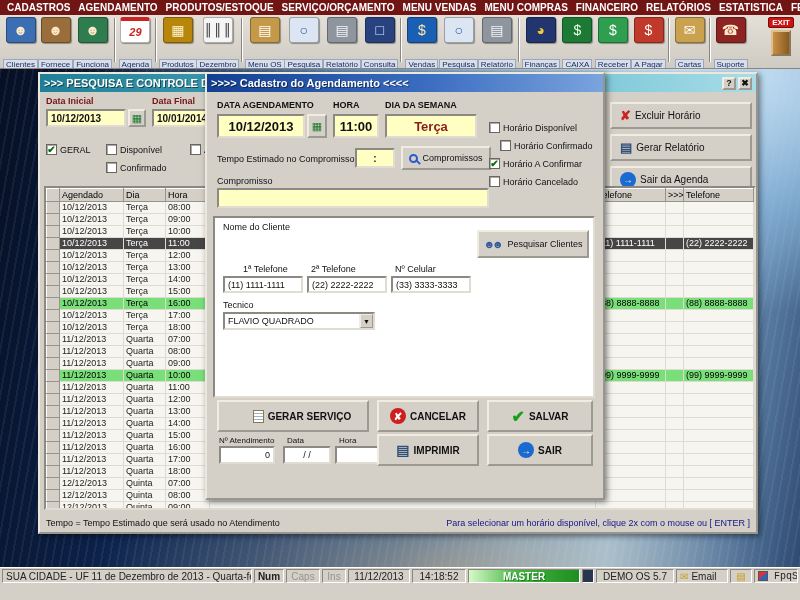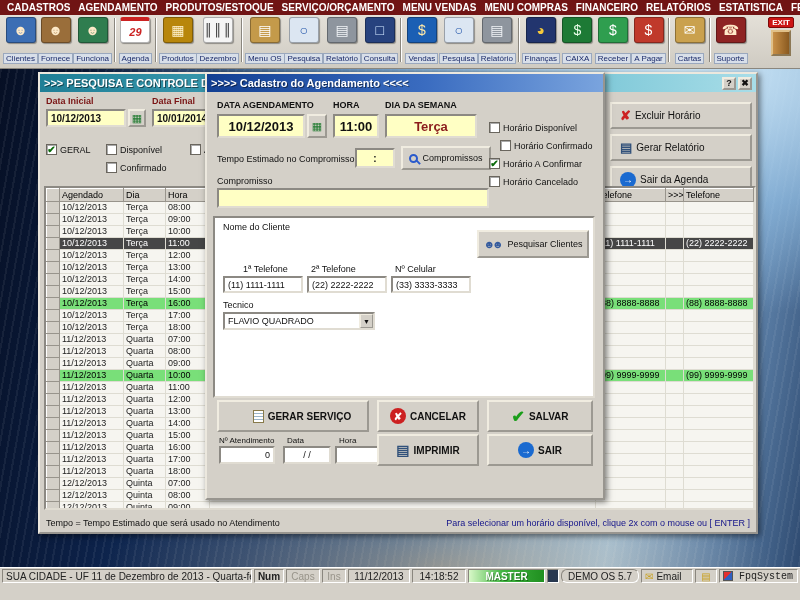--- a/index.html
+++ b/index.html
@@ -14,21 +14,21 @@
   .title-text{font-size:10px;font-weight:bold;white-space:nowrap;overflow:hidden;text-shadow:1px 1px 0 rgba(0,0,0,.45);}
   
   .menubar{height:15px;display:flex;align-items:center;background:#701414;color:#fff;padding:0 3px;}
   .menu-item{font-size:10px;font-weight:bold;padding:0 4px;white-space:nowrap;cursor:default;}
   
   .toolbar{position:relative;height:54px;background:linear-gradient(#e4e0d8,#cfcbc2);
     border-bottom:1px solid #8a867e;display:flex;align-items:flex-start;padding:2px 52px 0 3px;overflow:hidden;}
   .tb-item{display:flex;flex-direction:column;align-items:center;margin:0 1px;min-width:33px;cursor:default;}
   .tb-ic{width:30px;height:26px;display:flex;align-items:center;justify-content:center;
     font-size:14px;border:1px solid rgba(0,0,0,.3);border-radius:3px;box-shadow:1px 1px 1px rgba(0,0,0,.35);}
-  .tb-lb{margin-top:10px;font-size:8px;color:#1a2a6a;background:#d8dfe9;border:1px solid #9aa8be;
+  .tb-lb{margin-top:16px;font-size:8px;color:#1a2a6a;background:#d8dfe9;border:1px solid #9aa8be;
     padding:0 2px;white-space:nowrap;max-width:46px;overflow:hidden;}
   .tb-sep{width:2px;height:44px;margin:1px 2px;border-left:1px solid #8a867e;border-right:1px solid #fff;flex:none;}
   .tb-exit{position:absolute;right:6px;top:2px;display:flex;flex-direction:column;align-items:center;cursor:default;}
   .exit-sign{font-size:8px;font-weight:bold;color:#fff;background:#cc1414;border:1px solid #7a0a0a;
     padding:0 3px;border-radius:2px;}
   .exit-door{width:20px;height:26px;margin-top:2px;background:linear-gradient(90deg,#c89048,#8a5a20);
     border:2px outset #e0c088;}
   
   .desktop{position:relative;height:498px;overflow:hidden;
     background:
@@ -133,22 +133,22 @@
   .ic-chk{color:#1a9e1a;font-size:16px;font-weight:bold;flex:none;}
   .ic-prn{font-size:14px;color:#30507a;flex:none;line-height:1;}
   
   .statusbar{height:17px;background:#d4d0c8;border-top:1px solid #fff;display:flex;gap:2px;
     padding:1px 2px;align-items:stretch;}
   .sb-seg{border:1px solid;border-color:#8a867e #fff #fff #8a867e;font-size:10px;color:#222;
     display:flex;align-items:center;padding:0 3px;white-space:nowrap;overflow:hidden;}
   .sb-location{width:250px;} .sb-num{width:30px;justify-content:center;font-weight:bold;}
   .sb-caps{width:34px;justify-content:center;} .sb-ins{width:24px;justify-content:center;}
   .sb-date{width:62px;justify-content:center;} .sb-time{width:54px;justify-content:center;}
-  .sb-user{width:77px;justify-content:center;}
-  .sb-gap{width:12px;} .sb-product{width:78px;justify-content:center;border-radius:6px;}
+  .sb-user{width:112px;justify-content:center;}
+  .sb-gap{width:12px;} .sb-product{width:78px;justify-content:center;}
   .sb-email{width:52px;gap:3px;} .sb-printer{width:22px;justify-content:center;color:#446;}
   .sb-brand{flex:1;gap:6px;font-family:Liberation Mono, monospace;}
   .sb-dim{color:#98948a;}
   .sb-green{background:linear-gradient(90deg,#d8f8c8,#41b441 45%,#1f8f1f);color:#fff;font-weight:bold;
     text-shadow:1px 1px 0 rgba(0,60,0,.5);}
   .sb-dark{background:#27374f;}
   .sb-env{color:#c8a020;font-size:10px;}
   .logo{width:10px;height:10px;background:linear-gradient(135deg,#e03030 0 50%,#3060c0 50% 100%);
     border:1px solid #555;flex:none;}
 </style>

